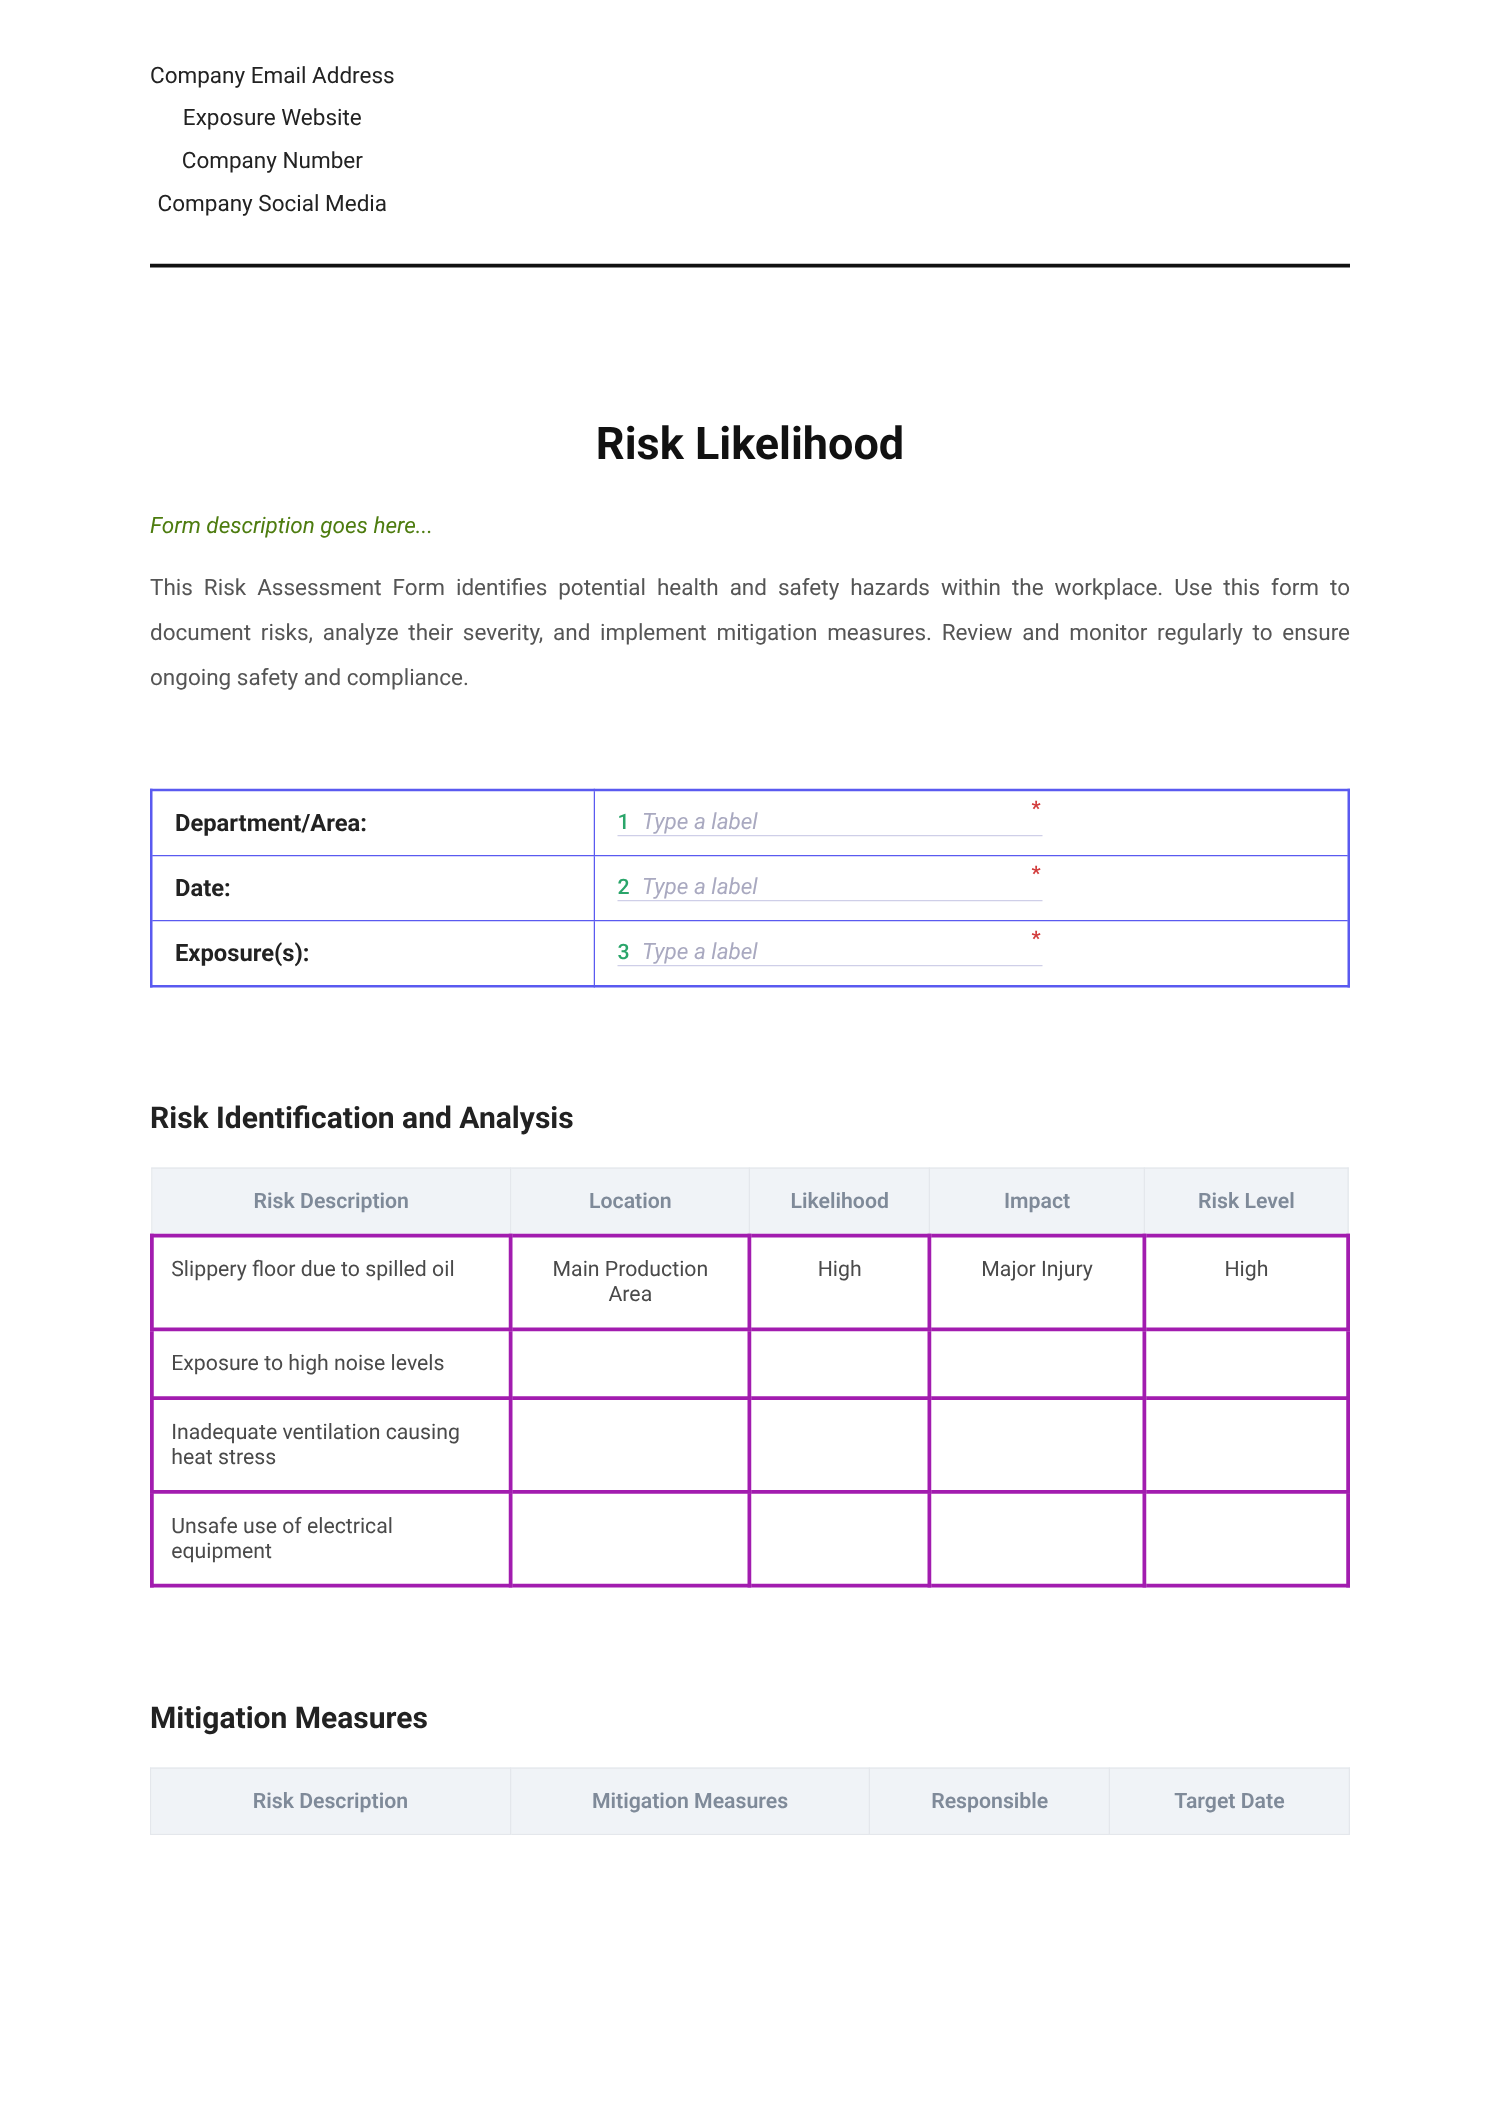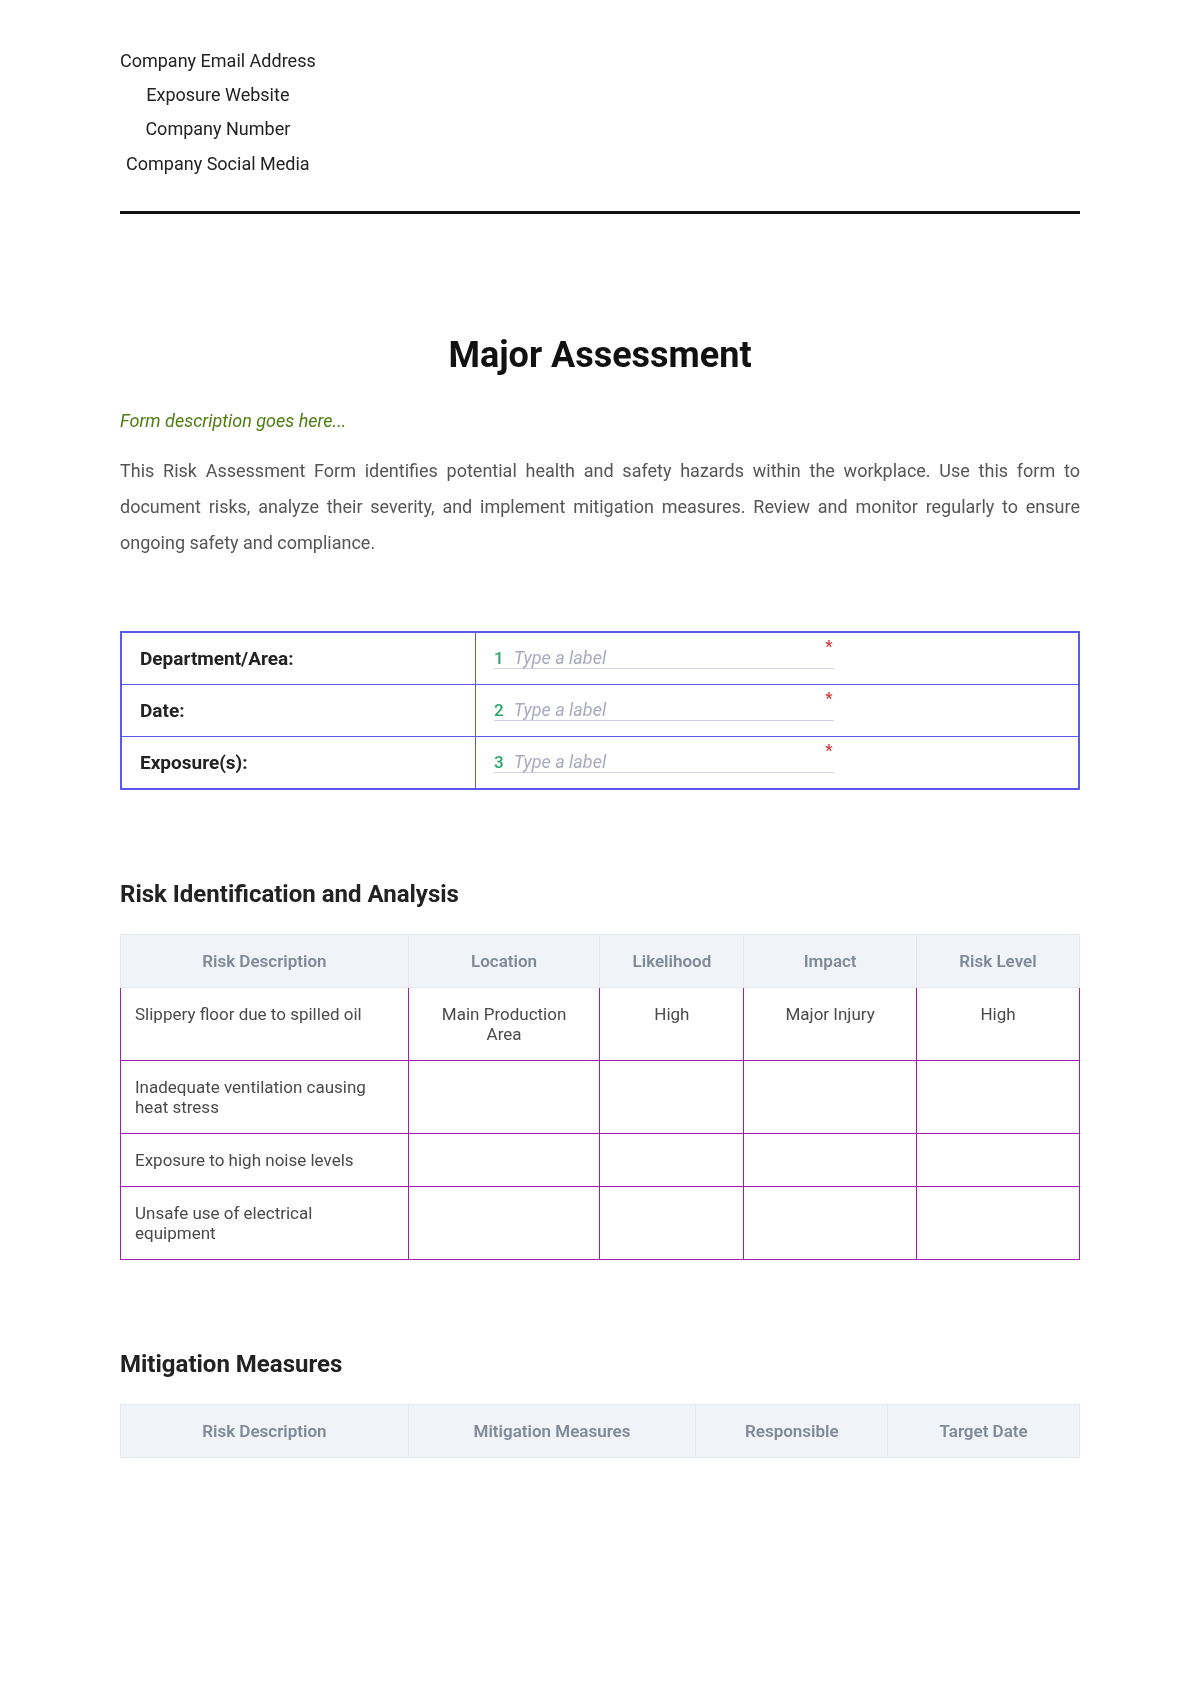--- a/index.html
+++ b/index.html
@@ -119,42 +119,42 @@
   }
   .data-table th {
     background: #f0f3f7;
     color: #7f8a99;
     font-weight: 600;
     padding: 16px 12px;
     border: 1px solid #e4e7ec;
     text-align: center;
   }
   .data-table td {
-    border: 1px solid #a21caf;
+    border: 3px solid #a21caf;
     padding: 16px 14px;
     color: #4a4a4a;
     text-align: center;
     vertical-align: top;
   }
   .data-table td.left { text-align: left; }
   .mit-section .data-table { margin-bottom: 0; }
 </style>
 </head>
 <body>
 
 <div class="header-row">
   <div class="company-info">
     <div>Company Email Address</div>
     <div>Exposure Website</div>
     <div>Company Number</div>
     <div>Company Social Media</div>
   </div>
 </div>
 
-<h1 class="doc-title">Major Assessment</h1>
+<h1 class="doc-title">Risk Likelihood</h1>
 
 <div class="form-desc">Form description goes here...</div>
 
 <p class="intro">This Risk Assessment Form identifies potential health and safety hazards within the workplace. Use this form to document risks, analyze their severity, and implement mitigation measures. Review and monitor regularly to ensure ongoing safety and compliance.</p>
 
 <table class="fields-table">
   <tbody>
     <tr>
       <td class="lbl">Department/Area:</td>
       <td class="field-cell">
@@ -201,28 +201,28 @@
   </thead>
   <tbody>
     <tr>
       <td class="left">Slippery floor due to spilled oil</td>
       <td>Main Production Area</td>
       <td>High</td>
       <td>Major Injury</td>
       <td>High</td>
     </tr>
     <tr>
+      <td class="left">Exposure to high noise levels</td>
+      <td></td>
+      <td></td>
+      <td></td>
+      <td></td>
+    </tr>
+    <tr>
       <td class="left">Inadequate ventilation causing heat stress</td>
-      <td></td>
-      <td></td>
-      <td></td>
-      <td></td>
-    </tr>
-    <tr>
-      <td class="left">Exposure to high noise levels</td>
       <td></td>
       <td></td>
       <td></td>
       <td></td>
     </tr>
     <tr>
       <td class="left">Unsafe use of electrical equipment</td>
       <td></td>
       <td></td>
       <td></td>

